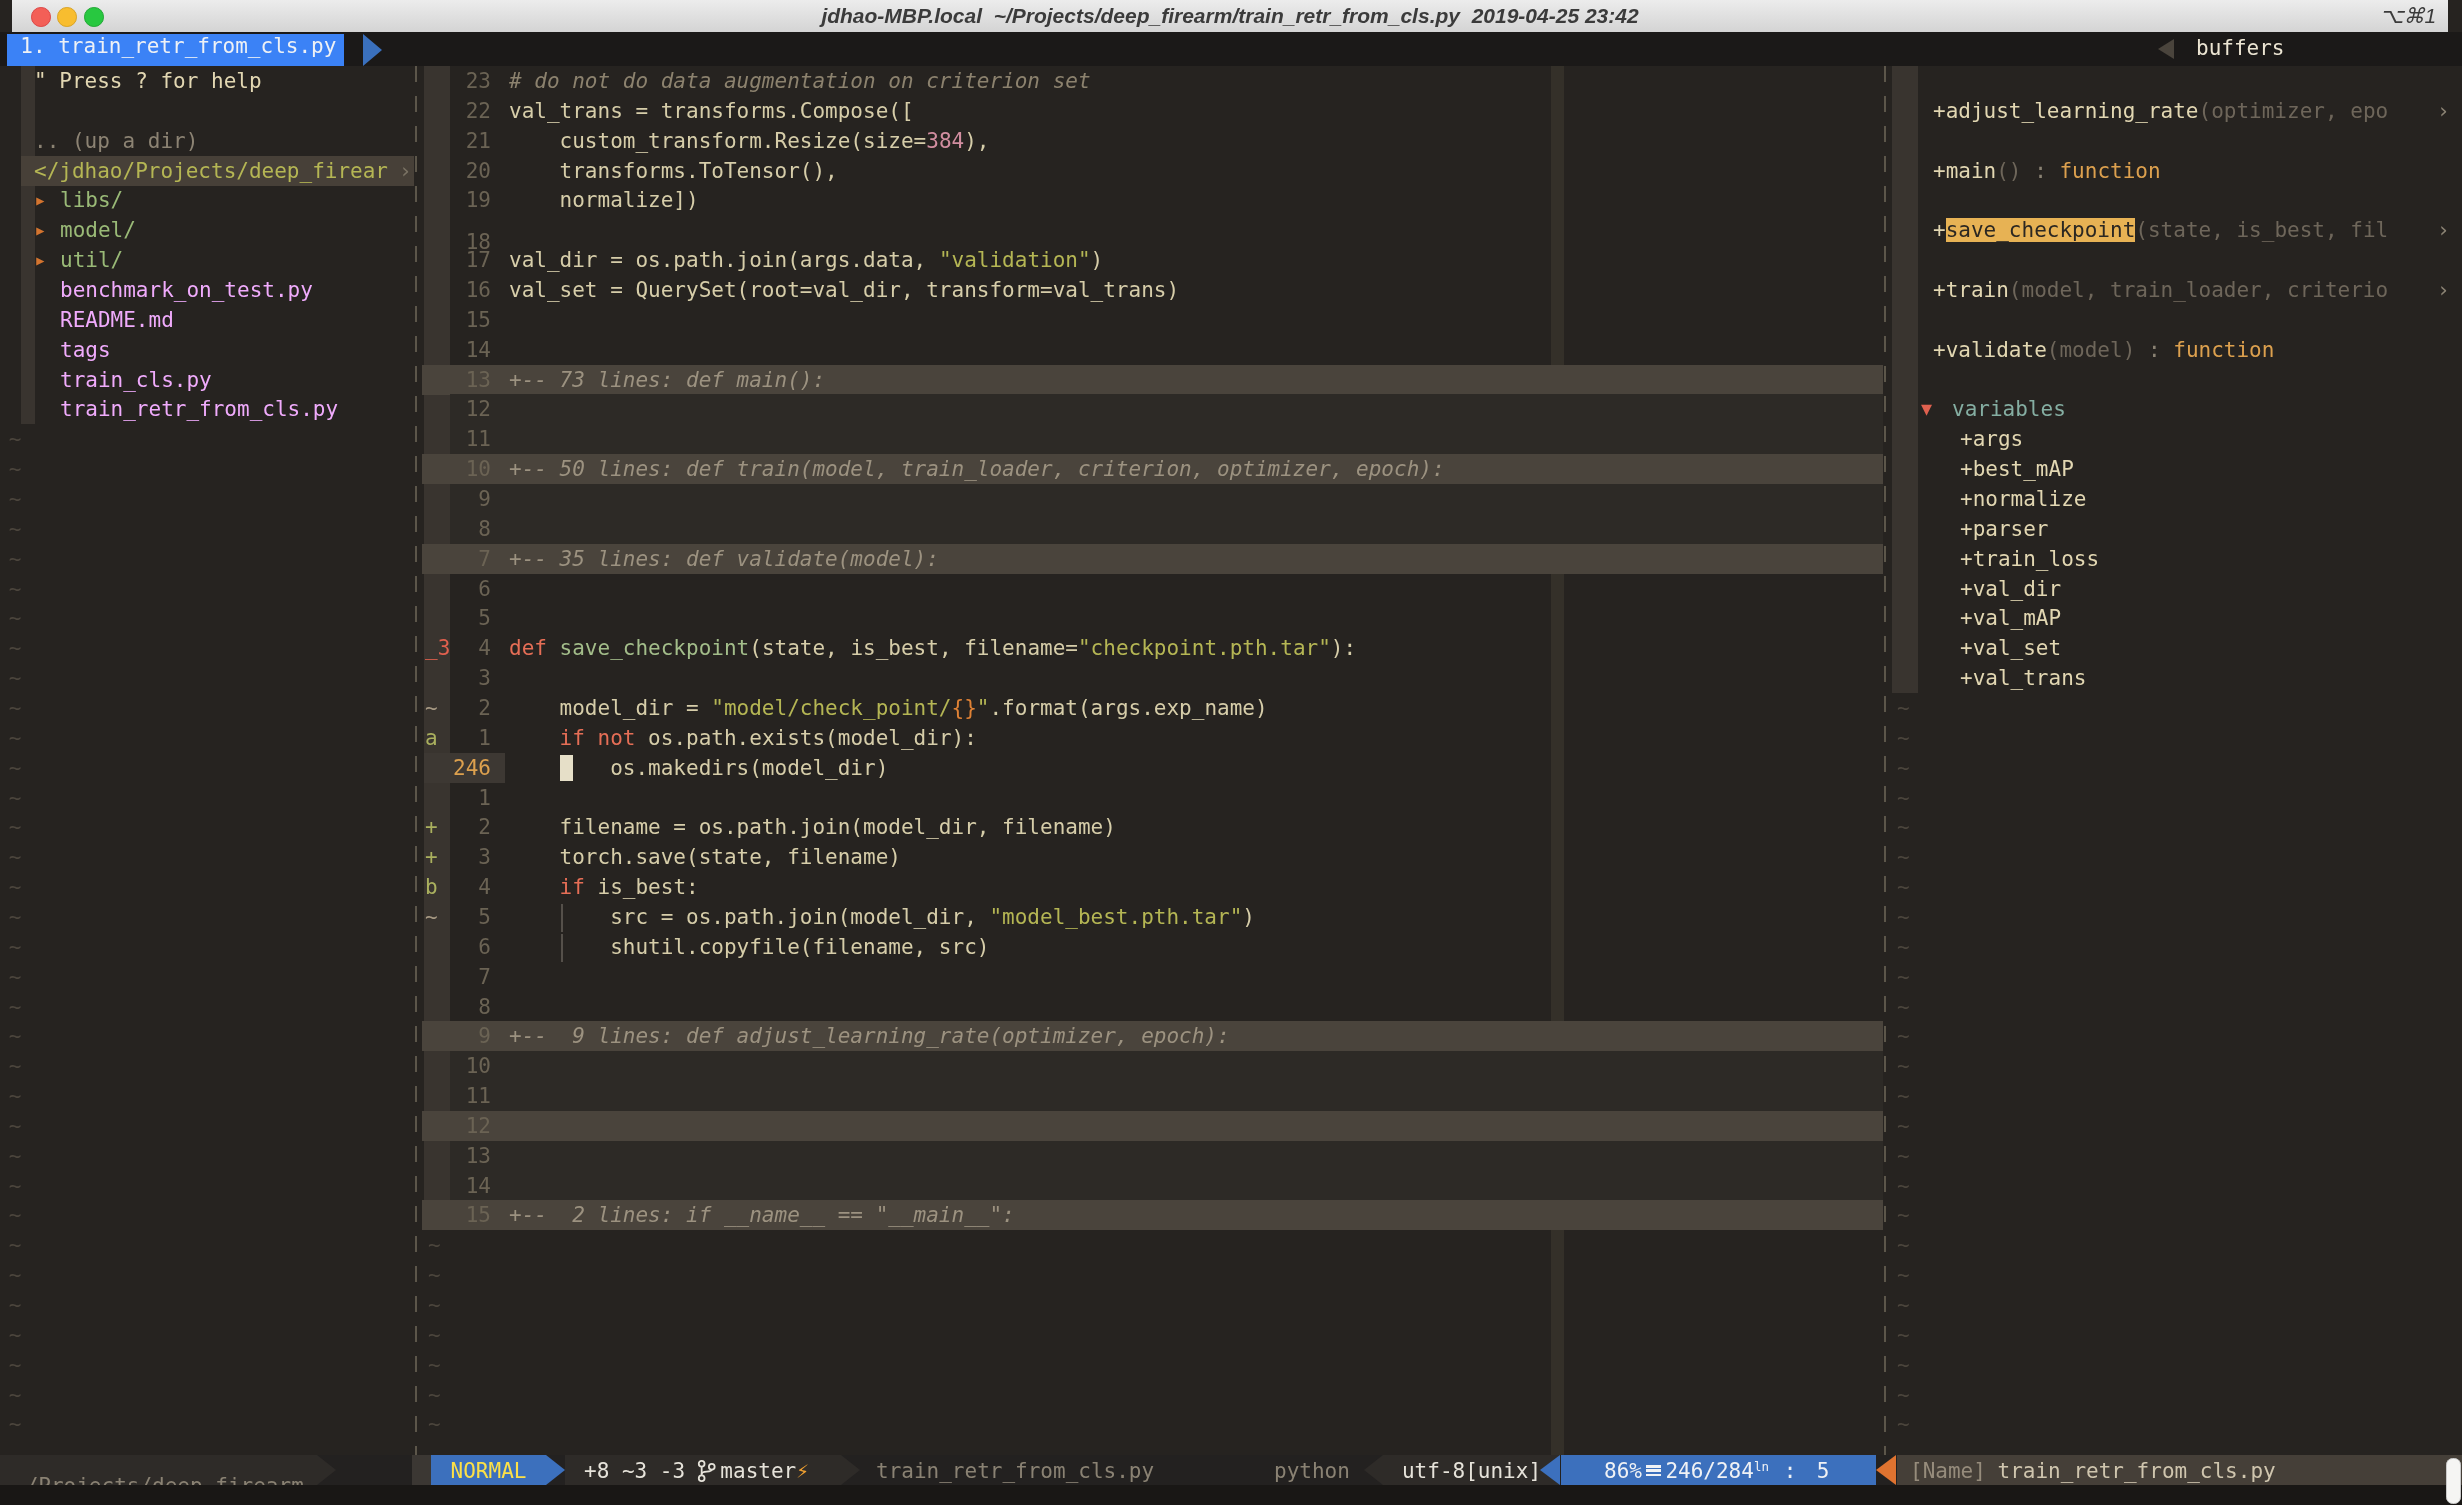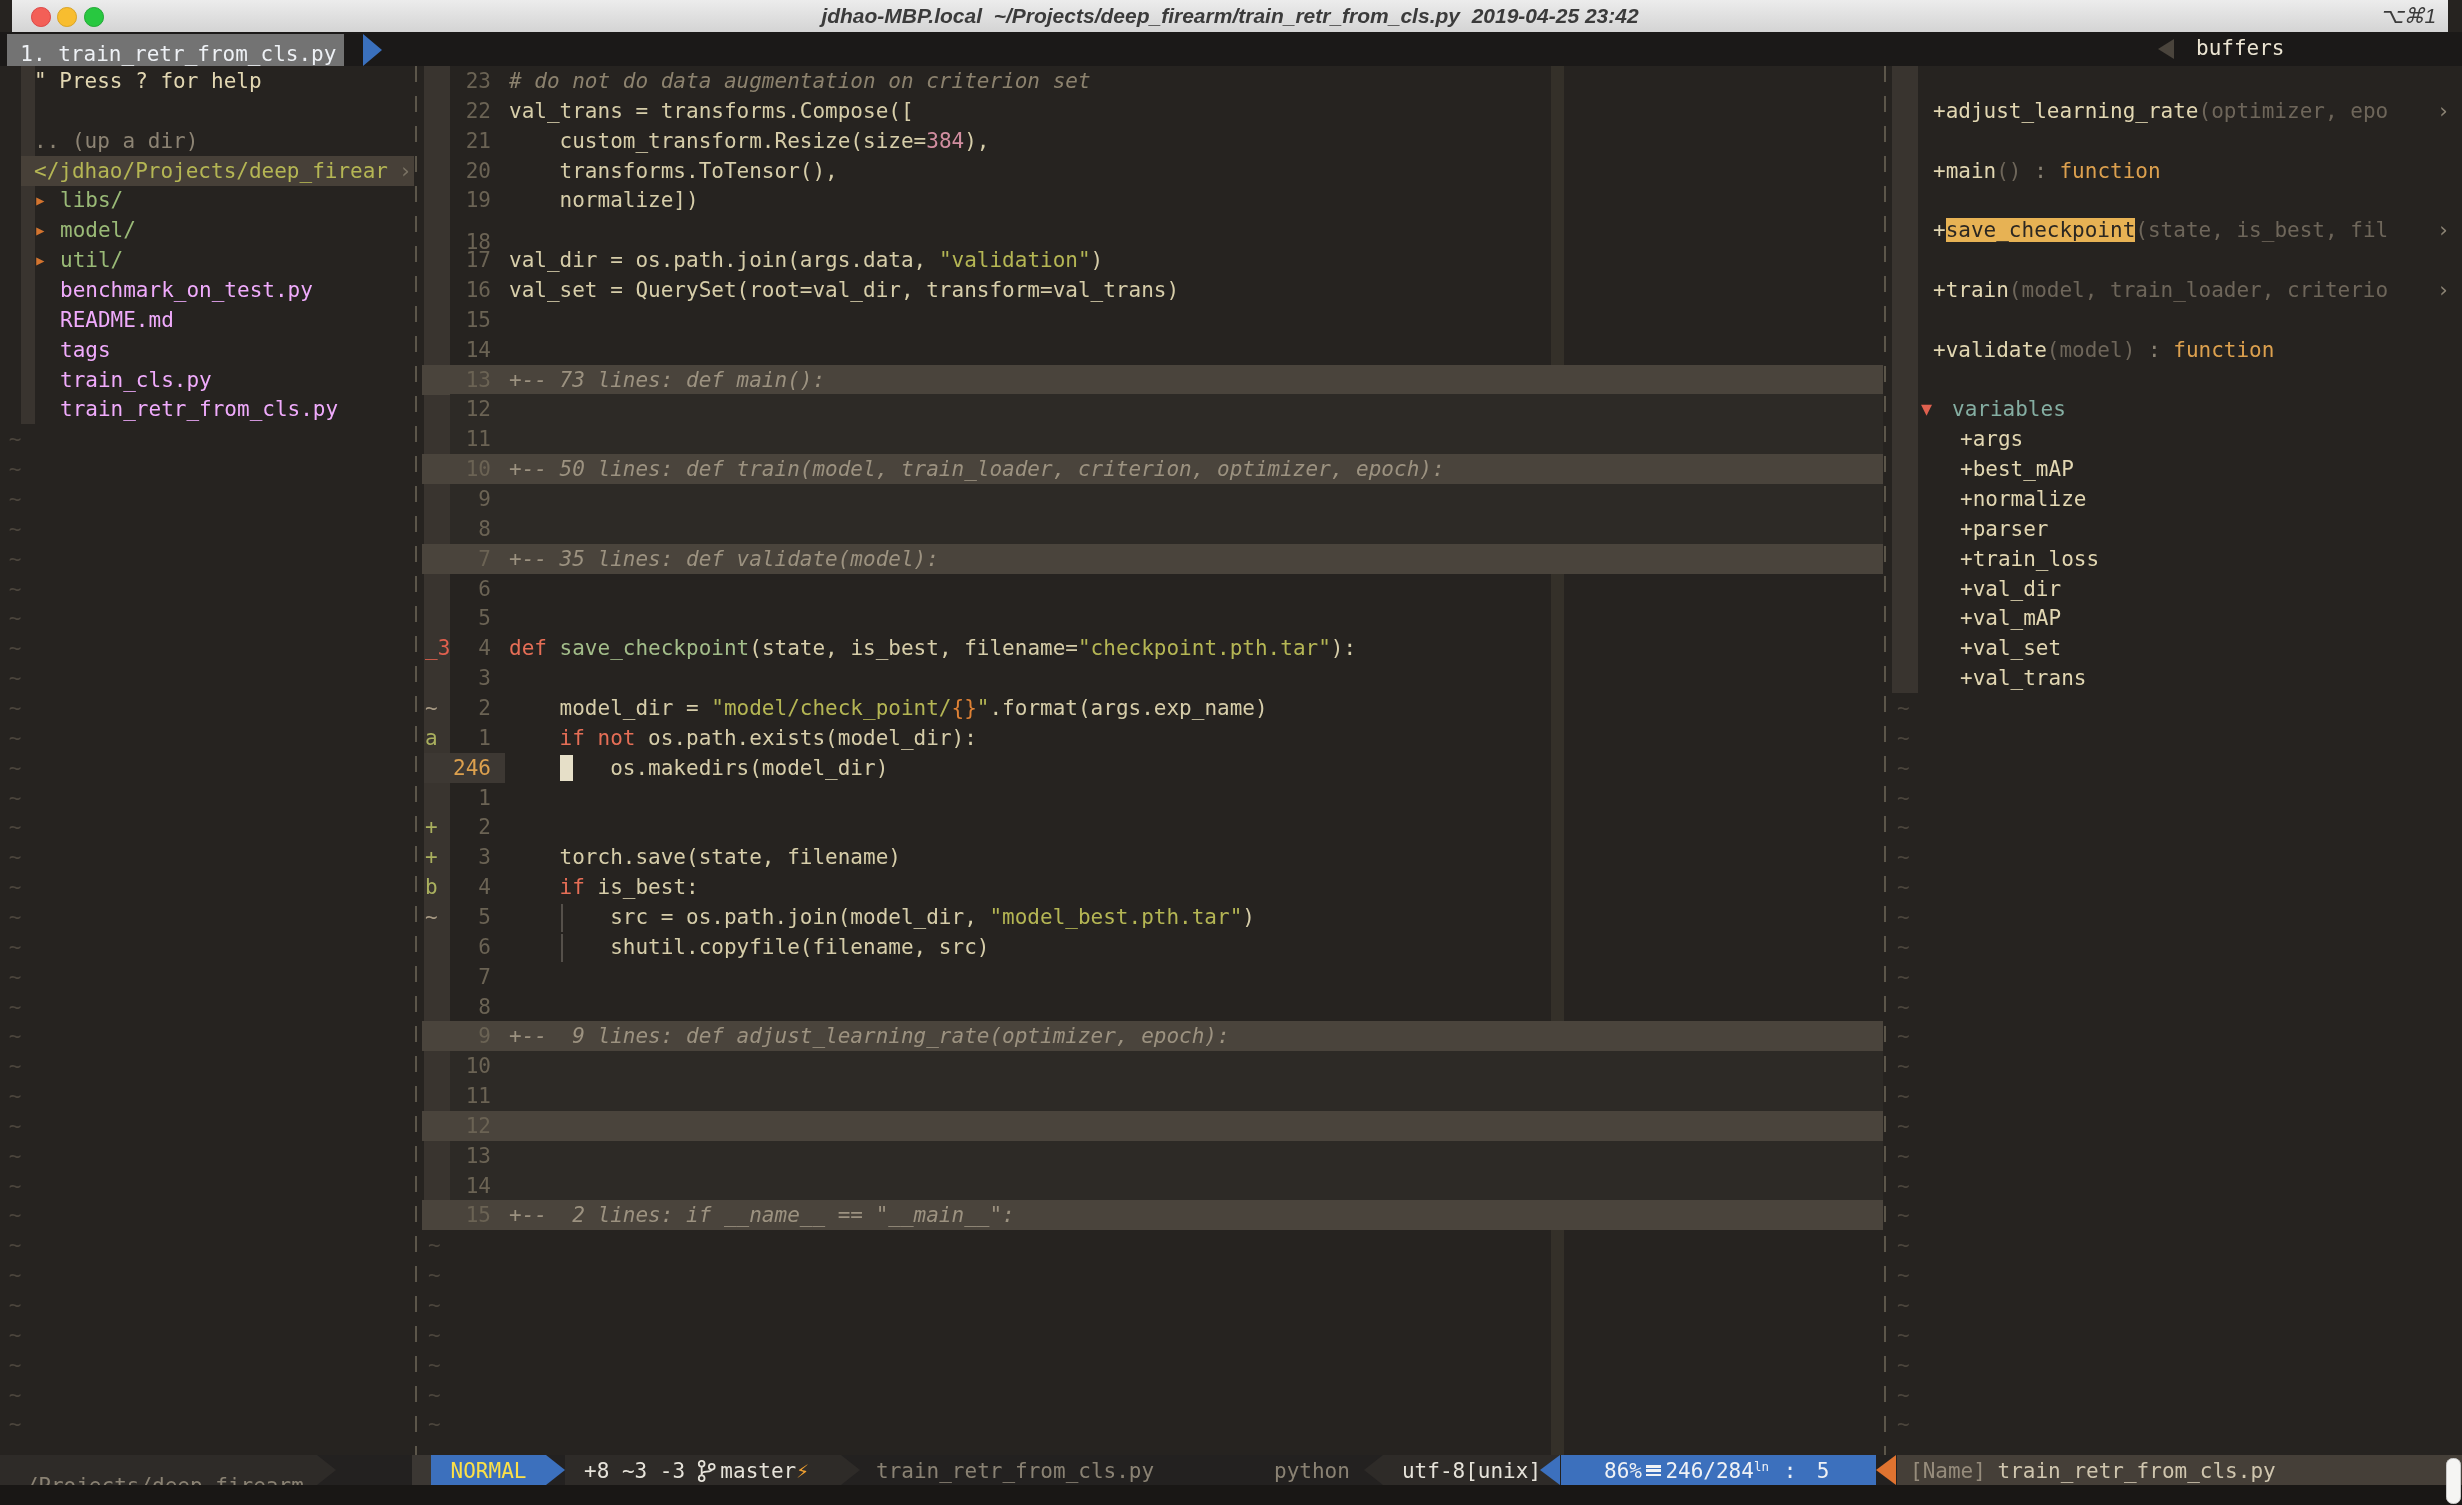--- a/index.html
+++ b/index.html
@@ -11,22 +11,22 @@
   #titlebar{position:absolute;left:12px;top:0;width:2436px;height:32px;
     background:linear-gradient(#ececec,#d4d4d4);border-bottom:1.5px solid #a8a8a8;font-style:italic;}
   .tl{position:absolute;top:7.3px;width:17.6px;height:17.6px;border-radius:50%;}
   #titletext{position:absolute;top:3.7px;width:100%;text-align:center;color:#3b3b3b;
     font-family:"Liberation Sans",sans-serif;font-size:21px;font-weight:bold;white-space:pre;}
   #shortcut{position:absolute;top:3.7px;right:11.7px;color:#3b3b3b;
     font-family:"Liberation Sans",sans-serif;font-size:21px;}
 
   
   #tabline{position:absolute;left:0;top:32px;width:2462px;height:34px;background:#1b1918;}
-  #tabchip{position:absolute;left:7.3px;top:1.5px;height:32px;background:#737373;color:#eef1f5;
-    display:flex;align-items:flex-end;padding:0 7.3px 0 13px;}
+  #tabchip{position:absolute;left:7.3px;top:1.5px;height:32px;background:#3b82f6;color:#eef1f5;
+    display:flex;align-items:flex-start;padding:0 7.3px 0 13px;}
   #tabarrow{position:absolute;left:363px;top:1.5px;width:0;height:0;
     border-top:16px solid transparent;border-bottom:16px solid transparent;border-left:19px solid #3a70bd;}
   #buffers-tri{position:absolute;left:2158px;top:6.6px;width:0;height:0;
     border-top:10.3px solid transparent;border-bottom:10.3px solid transparent;border-right:16px solid #4a443c;}
   #buffers-label{position:absolute;left:2196px;top:4.4px;color:#ece5d3;}
 
   
   .vsep{position:absolute;top:66px;height:1389px;width:2.2px;
     background:repeating-linear-gradient(#5c564a 0 16px,transparent 16px 30px);}
   .signstrip{position:absolute;background:#39342f;}
@@ -277,20 +277,21 @@
         <span class="linenr curnr" style="white-space: pre; top: 0px;">246</span>
         <div class="codetext" style="position: absolute; top: 0px; left: 509px;"><span class="tok-t" style="white-space: pre;">        os.makedirs(model_dir)</span></div>
         <div id="cursor" style="position: absolute; top: 2.2px; left: 560px;"></div>
       </div>
       <div class="row" style="position: absolute; top: 783px; left: 0px; width: 1883px;">
         <span class="linenr" style="white-space: pre; top: 0px;">1</span>
       </div>
       <div class="row" style="position: absolute; top: 812px; left: 0px; width: 1883px;">
         <span class="linenr" style="white-space: pre; top: 0px;">2</span>
         <span class="sign" style="white-space: pre; color: rgb(170, 176, 94);">+</span>
+        <div class="codetext" style="position: absolute; top: 0px; left: 509px;"><span class="tok-t" style="white-space: pre;">    filename = os.path.join(model_dir, filename)</span></div>
       </div>
       <div class="row" style="position: absolute; top: 842px; left: 0px; width: 1883px;">
         <span class="linenr" style="white-space: pre; top: 0px;">3</span>
         <span class="sign" style="white-space: pre; color: rgb(170, 176, 94);">+</span>
         <div class="codetext" style="position: absolute; top: 0px; left: 509px;"><span class="tok-t" style="white-space: pre;">    torch.save(state, filename)</span></div>
       </div>
       <div class="row" style="position: absolute; top: 872px; left: 0px; width: 1883px;">
         <span class="linenr" style="white-space: pre; top: 0px;">4</span>
         <span class="sign" style="white-space: pre; color: rgb(170, 176, 94);">b</span>
         <div class="codetext" style="position: absolute; top: 0px; left: 509px;"><span class="tok-t" style="white-space: pre;">    </span><span class="tok-k" style="white-space: pre;">if</span><span class="tok-t" style="white-space: pre;"> is_best:</span></div>

